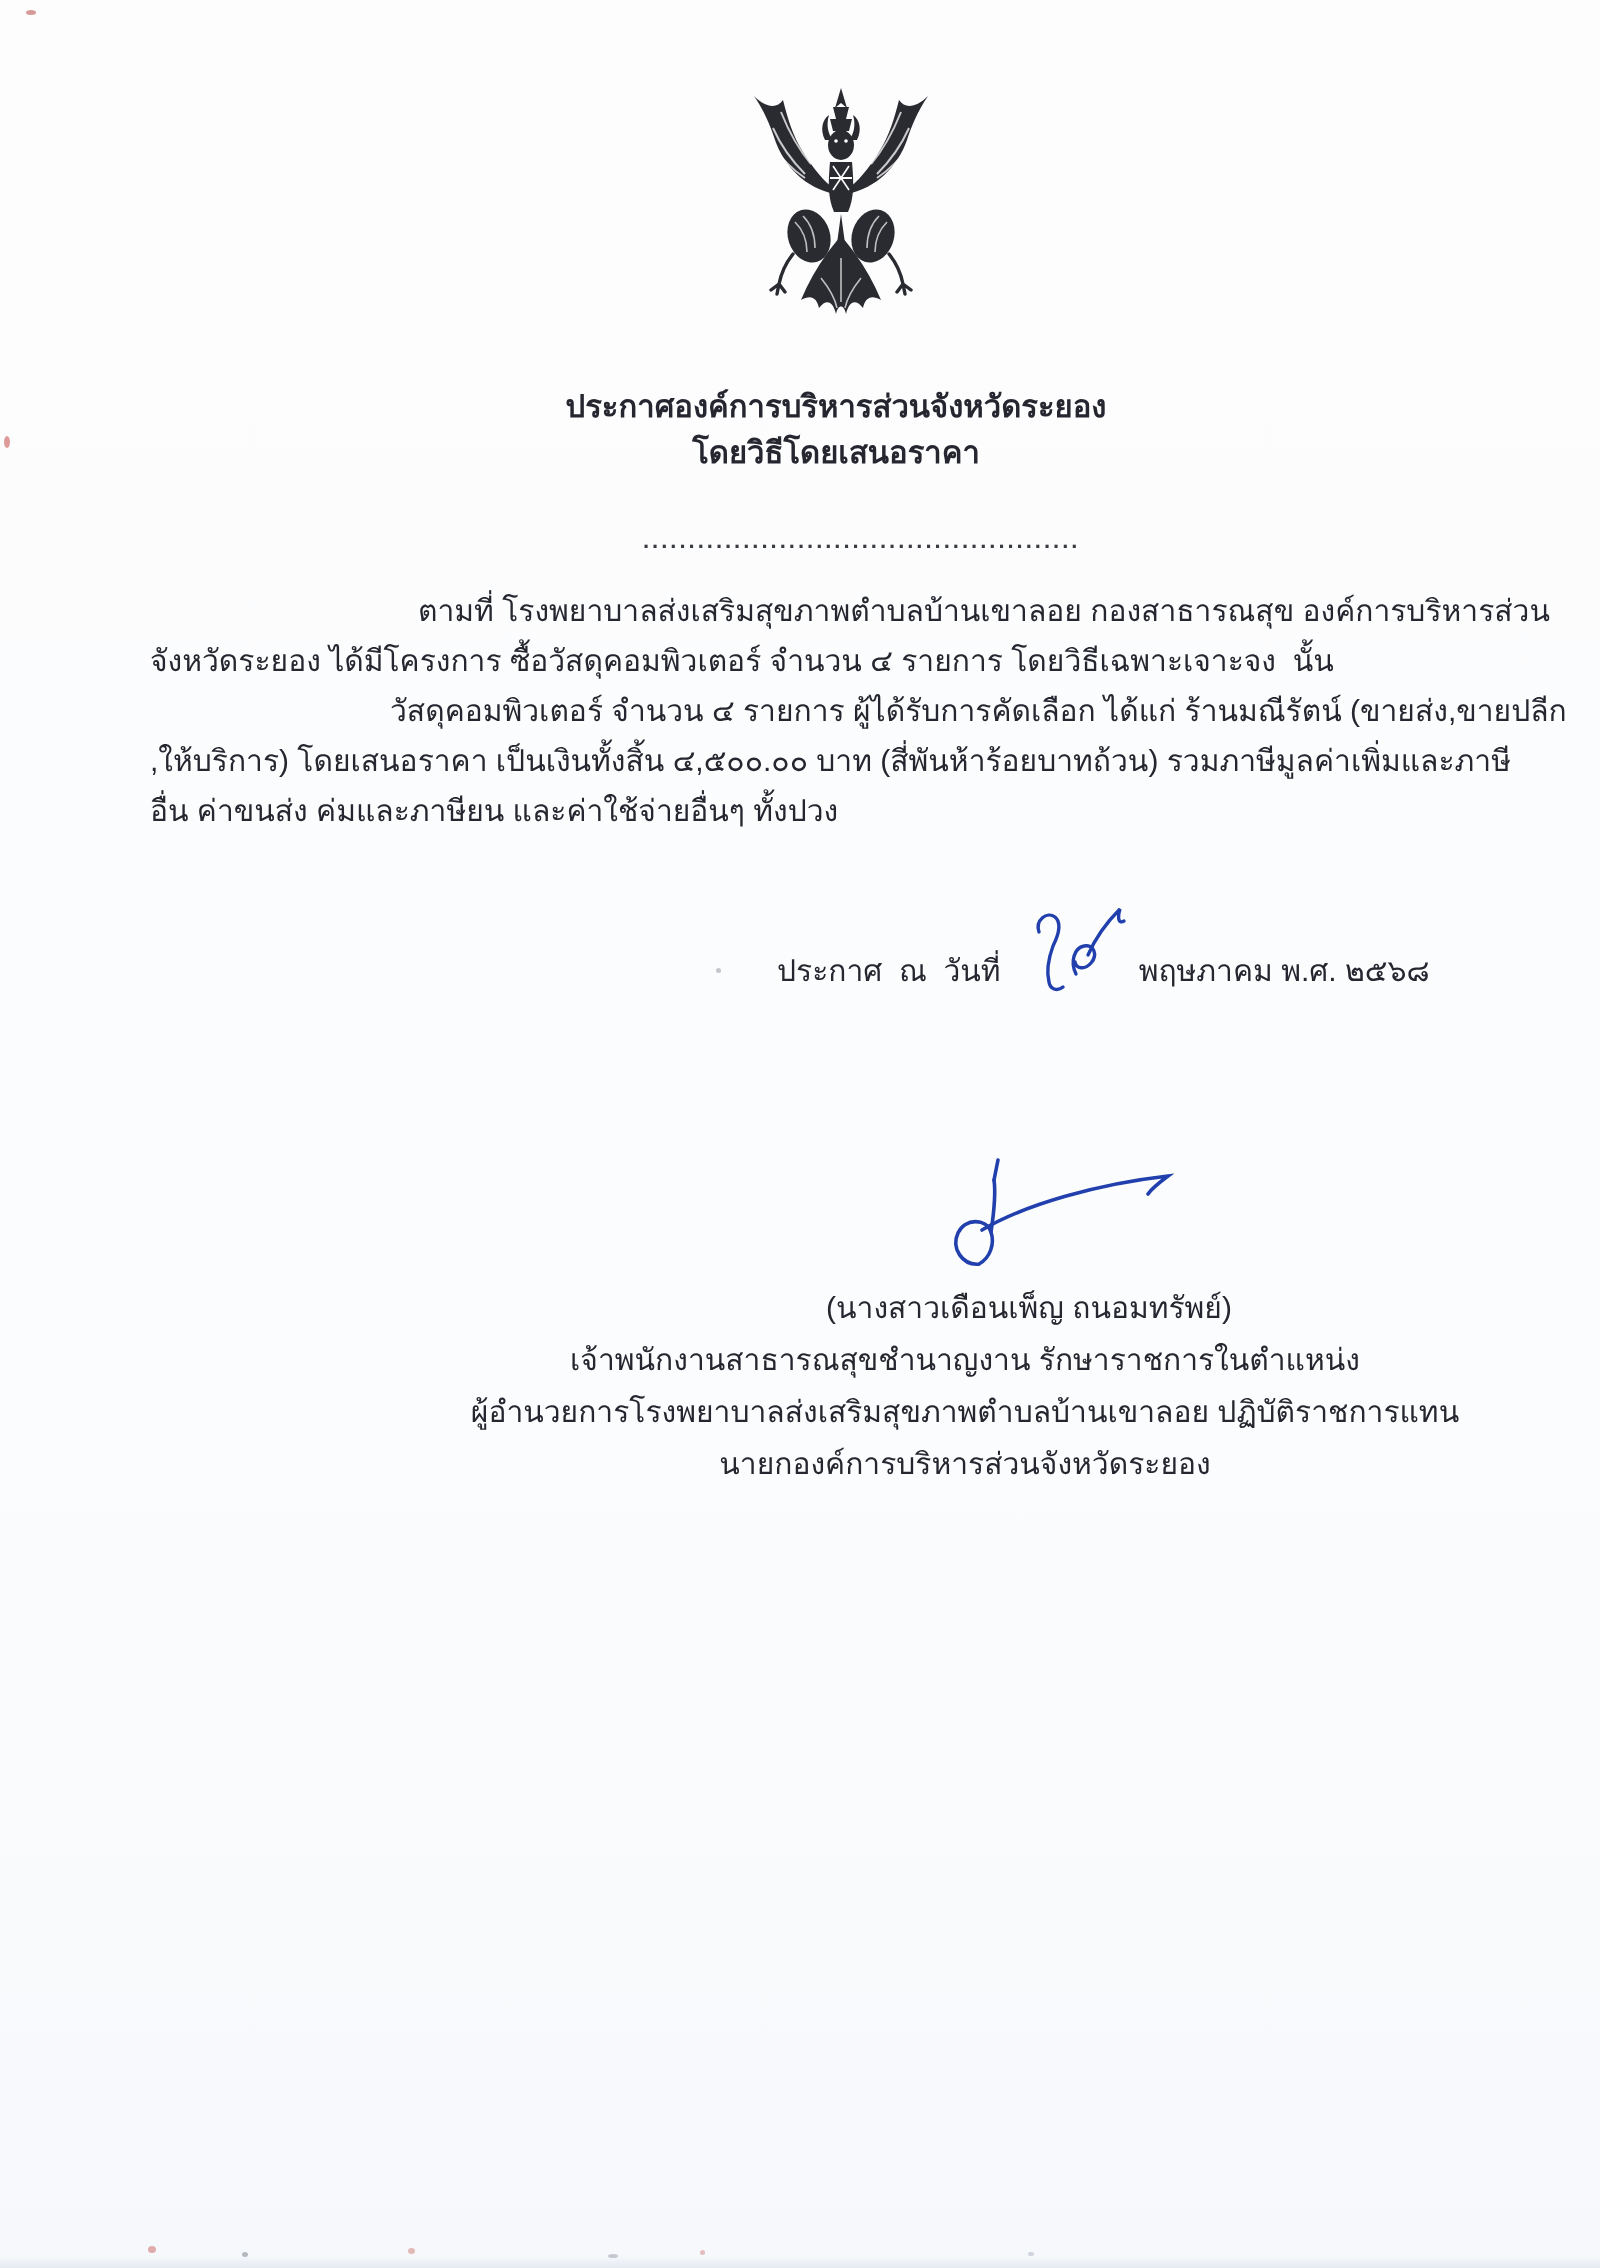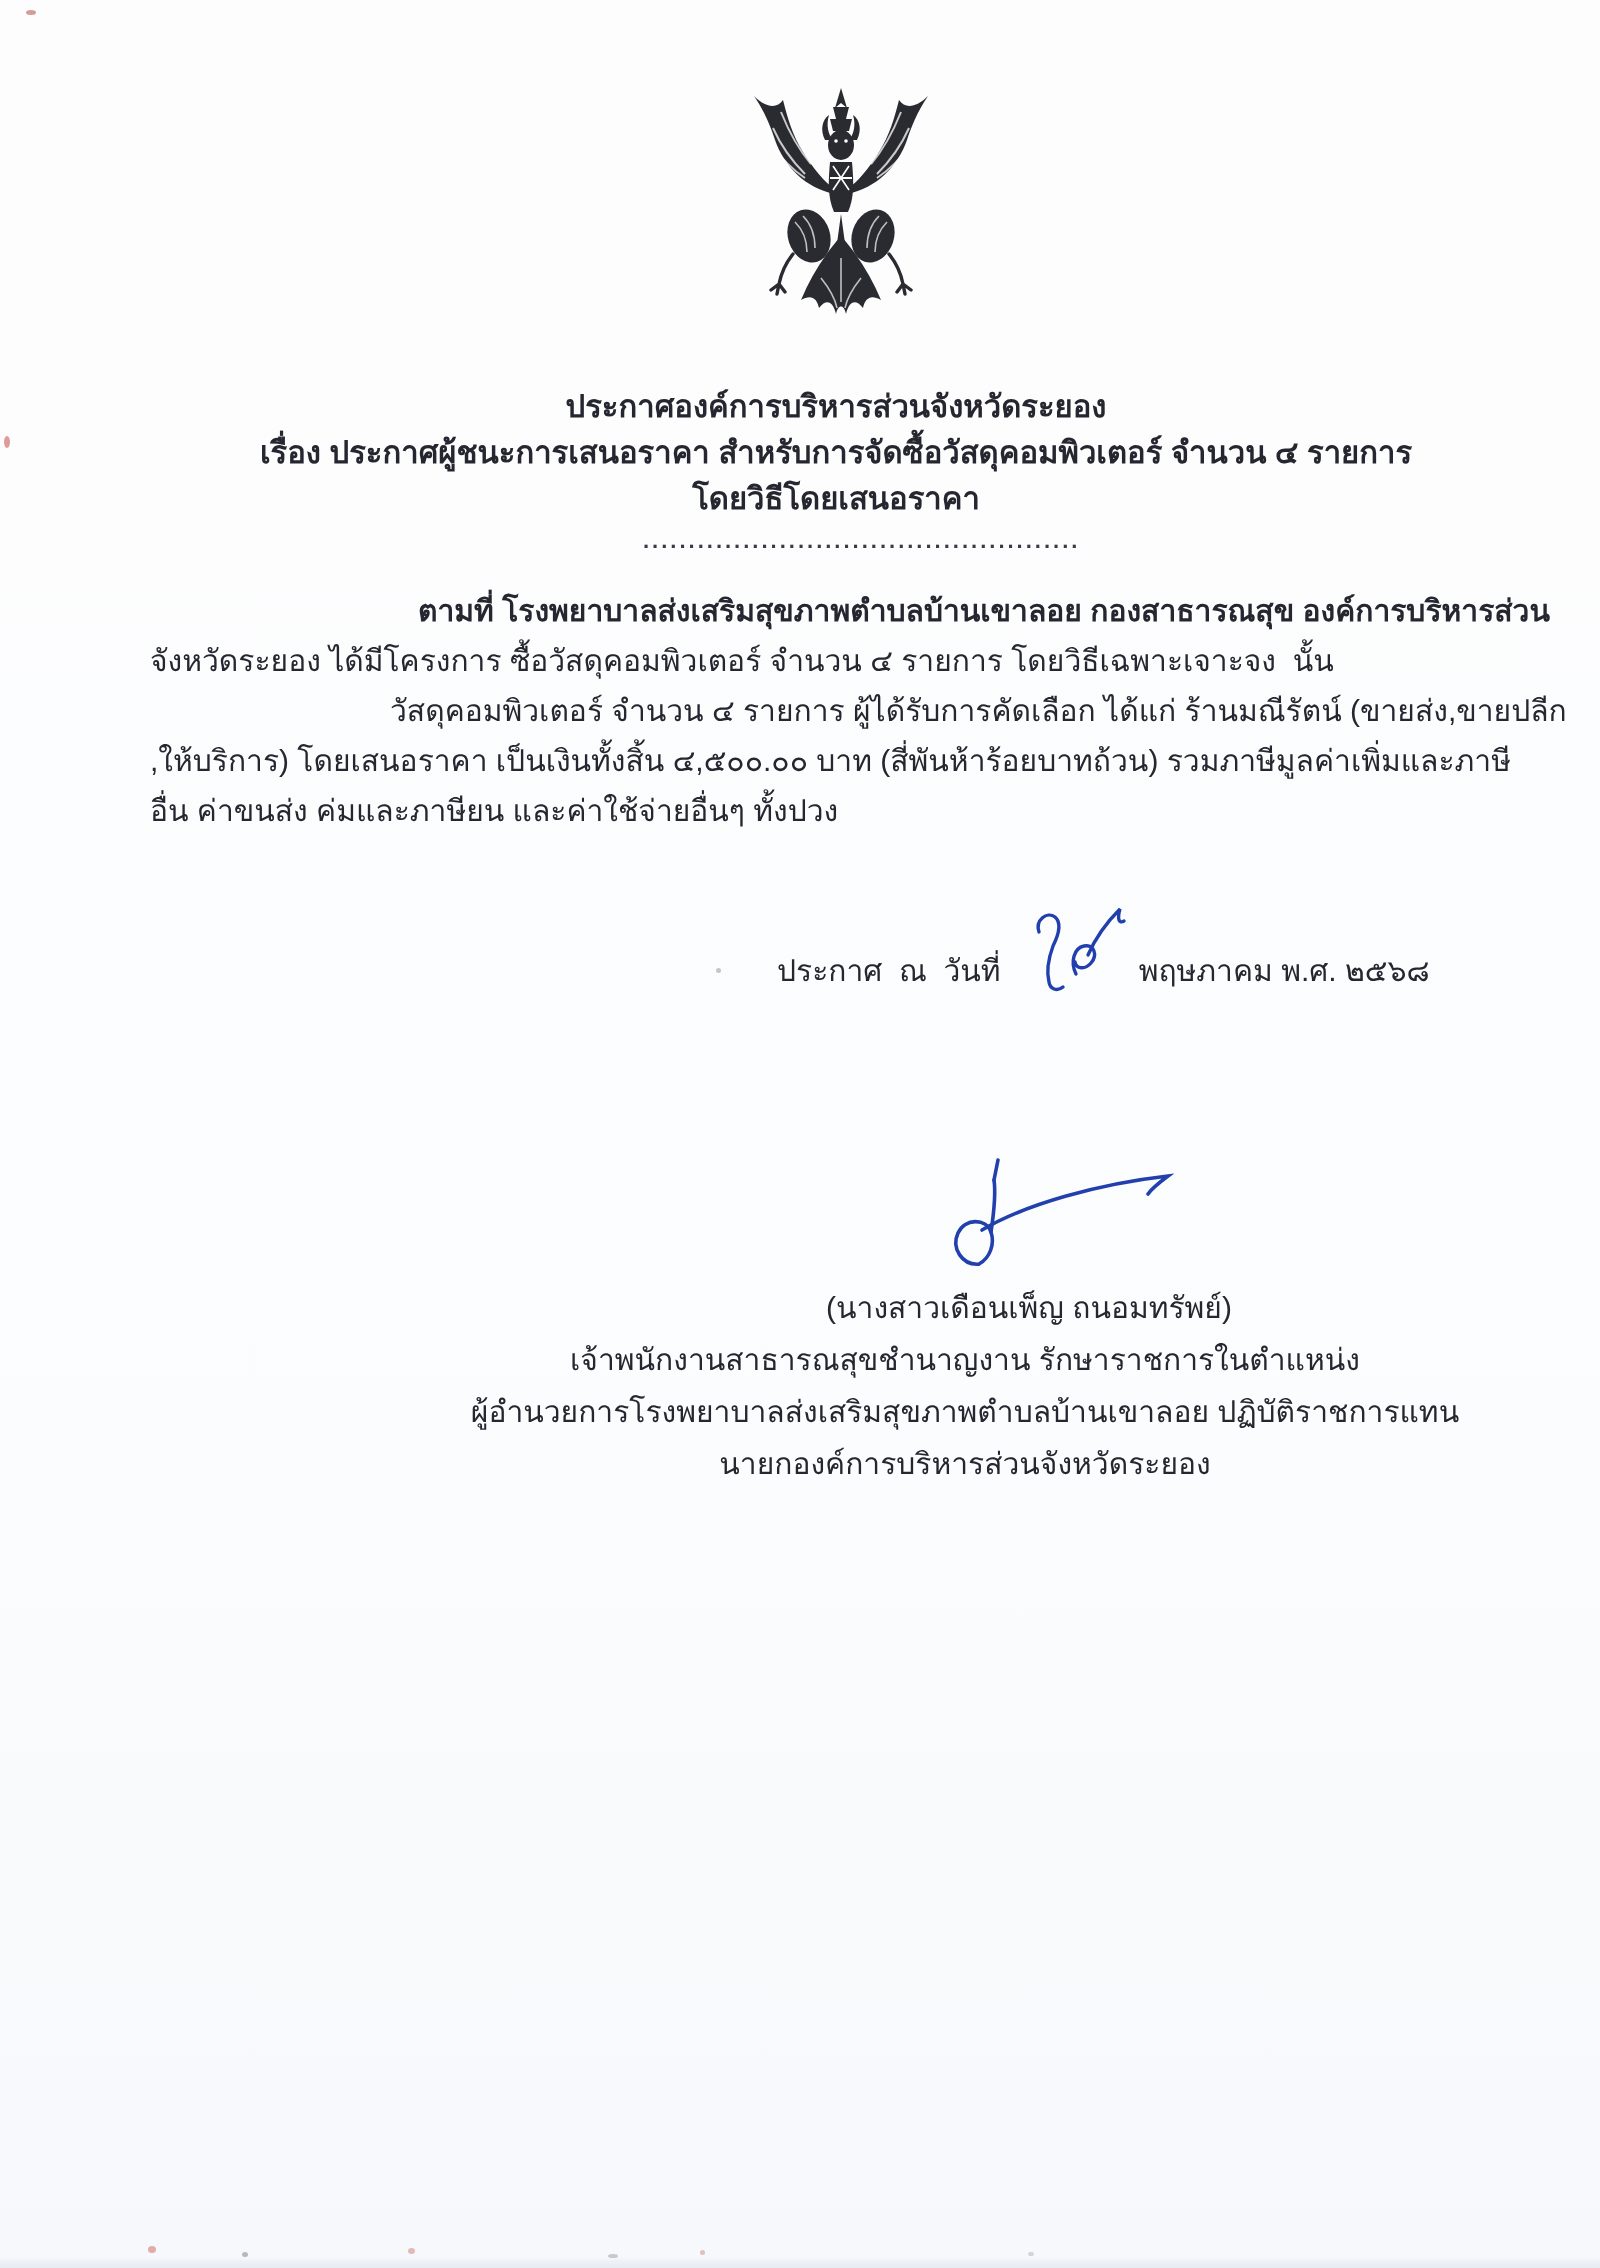--- a/index.html
+++ b/index.html
@@ -14,21 +14,21 @@
   .emblem{position:absolute;left:737px;top:88px;width:208px;height:244px;}
   
   .hdr{position:absolute;left:150px;top:384px;width:1372px;text-align:center;
        font-weight:bold;font-size:31px;}
   .hdr .line{height:46px;line-height:46px;}
   .dots{position:absolute;left:643px;top:528px;width:410px;text-align:center;
         font-size:22px;font-weight:bold;letter-spacing:3px;color:#3a3a42;}
   
   .body-block{position:absolute;left:150px;top:586px;width:1326px;font-size:30px;}
   .body-block .line{height:50px;line-height:50px;}
-  .ind-a{padding-left:268px;font-weight:bold;}
+  .ind-a{padding-left:268px;}
   .ind-b{padding-left:240px;}
   
   .date-row{position:absolute;left:777px;top:948px;font-size:30px;height:46px;
             line-height:46px;display:flex;align-items:flex-end;white-space:nowrap;gap:16px;}
   .day-gap{width:106px;}
   .day-img{position:absolute;left:1024px;top:898px;width:104px;height:104px;}
   
   .sig-img{position:absolute;left:948px;top:1146px;width:236px;height:132px;}
   .signer{position:absolute;left:300px;top:1282px;width:1330px;text-align:center;font-size:30px;}
   .signer .line{height:52px;line-height:52px;}
@@ -76,21 +76,20 @@
       <path d="M56,166 C48,176 44,186 42,196 M42,196 L34,202 M42,196 L40,206 M42,196 L48,204" stroke="#2a2a31" stroke-width="3.4" fill="none" stroke-linecap="round"></path>
       <path d="M152,166 C160,176 164,186 166,196 M166,196 L174,202 M166,196 L168,206 M166,196 L160,204" stroke="#2a2a31" stroke-width="3.4" fill="none" stroke-linecap="round"></path>
       <path d="M104,126 L98,170 L104,163 L110,170 Z"></path>
       <path d="M104,148 C88,166 74,188 64,212 C74,206 80,210 82,220 C90,210 96,214 99,226 C101,216 107,216 109,226 C112,214 118,210 126,220 C128,210 134,206 144,212 C134,188 120,166 104,148 Z"></path>
       <path d="M84,190 C92,200 98,210 100,220 M124,190 C116,200 110,210 108,220 M104,170 L104,214" stroke="#ffffff" stroke-width="1.6" fill="none" opacity=".7"></path>
     </g>
   </svg>
 
   <div class="hdr">
     <div class="line">ประกาศองค์การบริหารส่วนจังหวัดระยอง</div>
-    <div class="line">เรื่อง ประกาศผู้ชนะการเสนอราคา สำหรับการจัดซื้อวัสดุคอมพิวเตอร์ จำนวน ๔ รายการ</div>
     <div class="line">โดยวิธีโดยเสนอราคา</div>
   </div>
   <div class="dots">................................................</div>
 
   <div class="body-block">
     <div class="line ind-a">ตามที่ โรงพยาบาลส่งเสริมสุขภาพตำบลบ้านเขาลอย กองสาธารณสุข องค์การบริหารส่วน</div>
     <div class="line">จังหวัดระยอง ได้มีโครงการ ซื้อวัสดุคอมพิวเตอร์ จำนวน ๔ รายการ โดยวิธีเฉพาะเจาะจง&nbsp; นั้น</div>
     <div class="line ind-b">วัสดุคอมพิวเตอร์ จำนวน ๔ รายการ ผู้ได้รับการคัดเลือก ได้แก่ ร้านมณีรัตน์ (ขายส่ง,ขายปลีก</div>
     <div class="line">,ให้บริการ) โดยเสนอราคา เป็นเงินทั้งสิ้น ๔,๕๐๐.๐๐ บาท (สี่พันห้าร้อยบาทถ้วน) รวมภาษีมูลค่าเพิ่มและภาษี</div>
     <div class="line">อื่น ค่าขนส่ง ค่มและภาษียน และค่าใช้จ่ายอื่นๆ ทั้งปวง</div>

